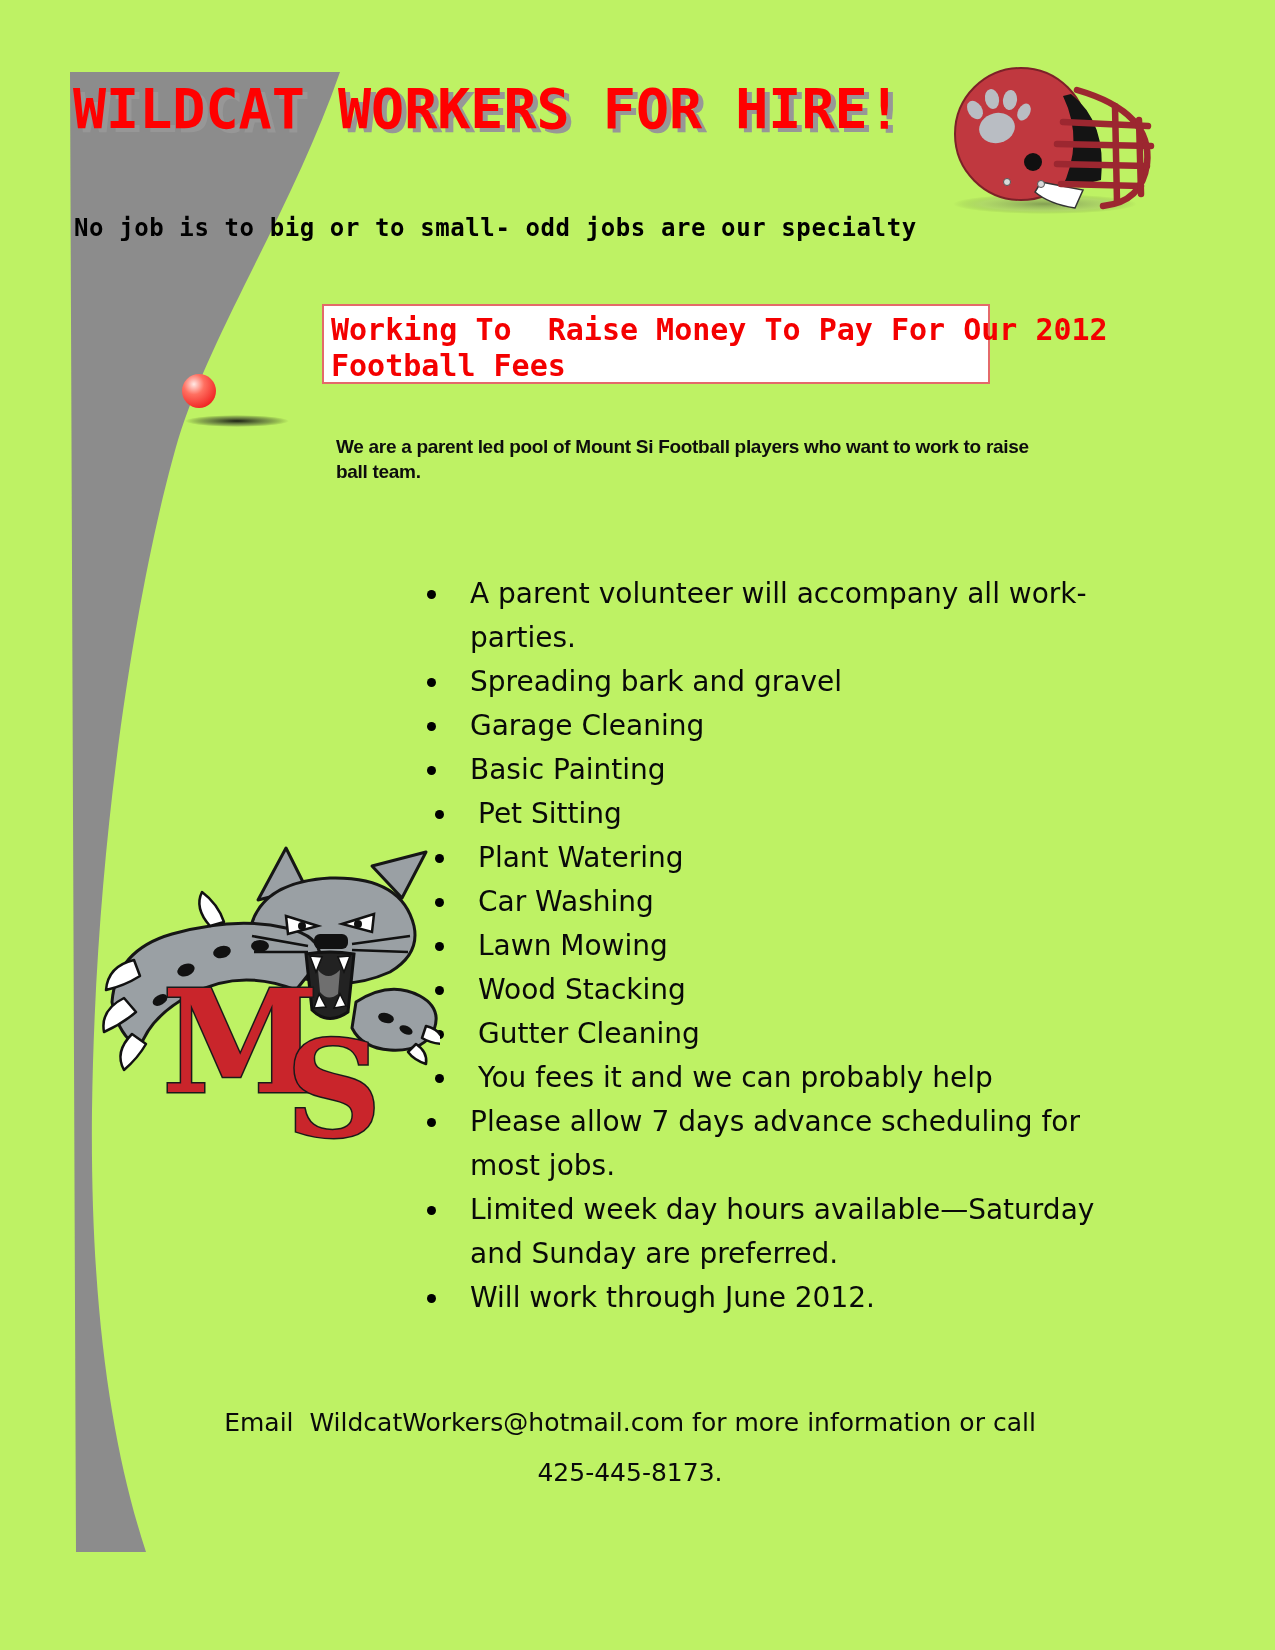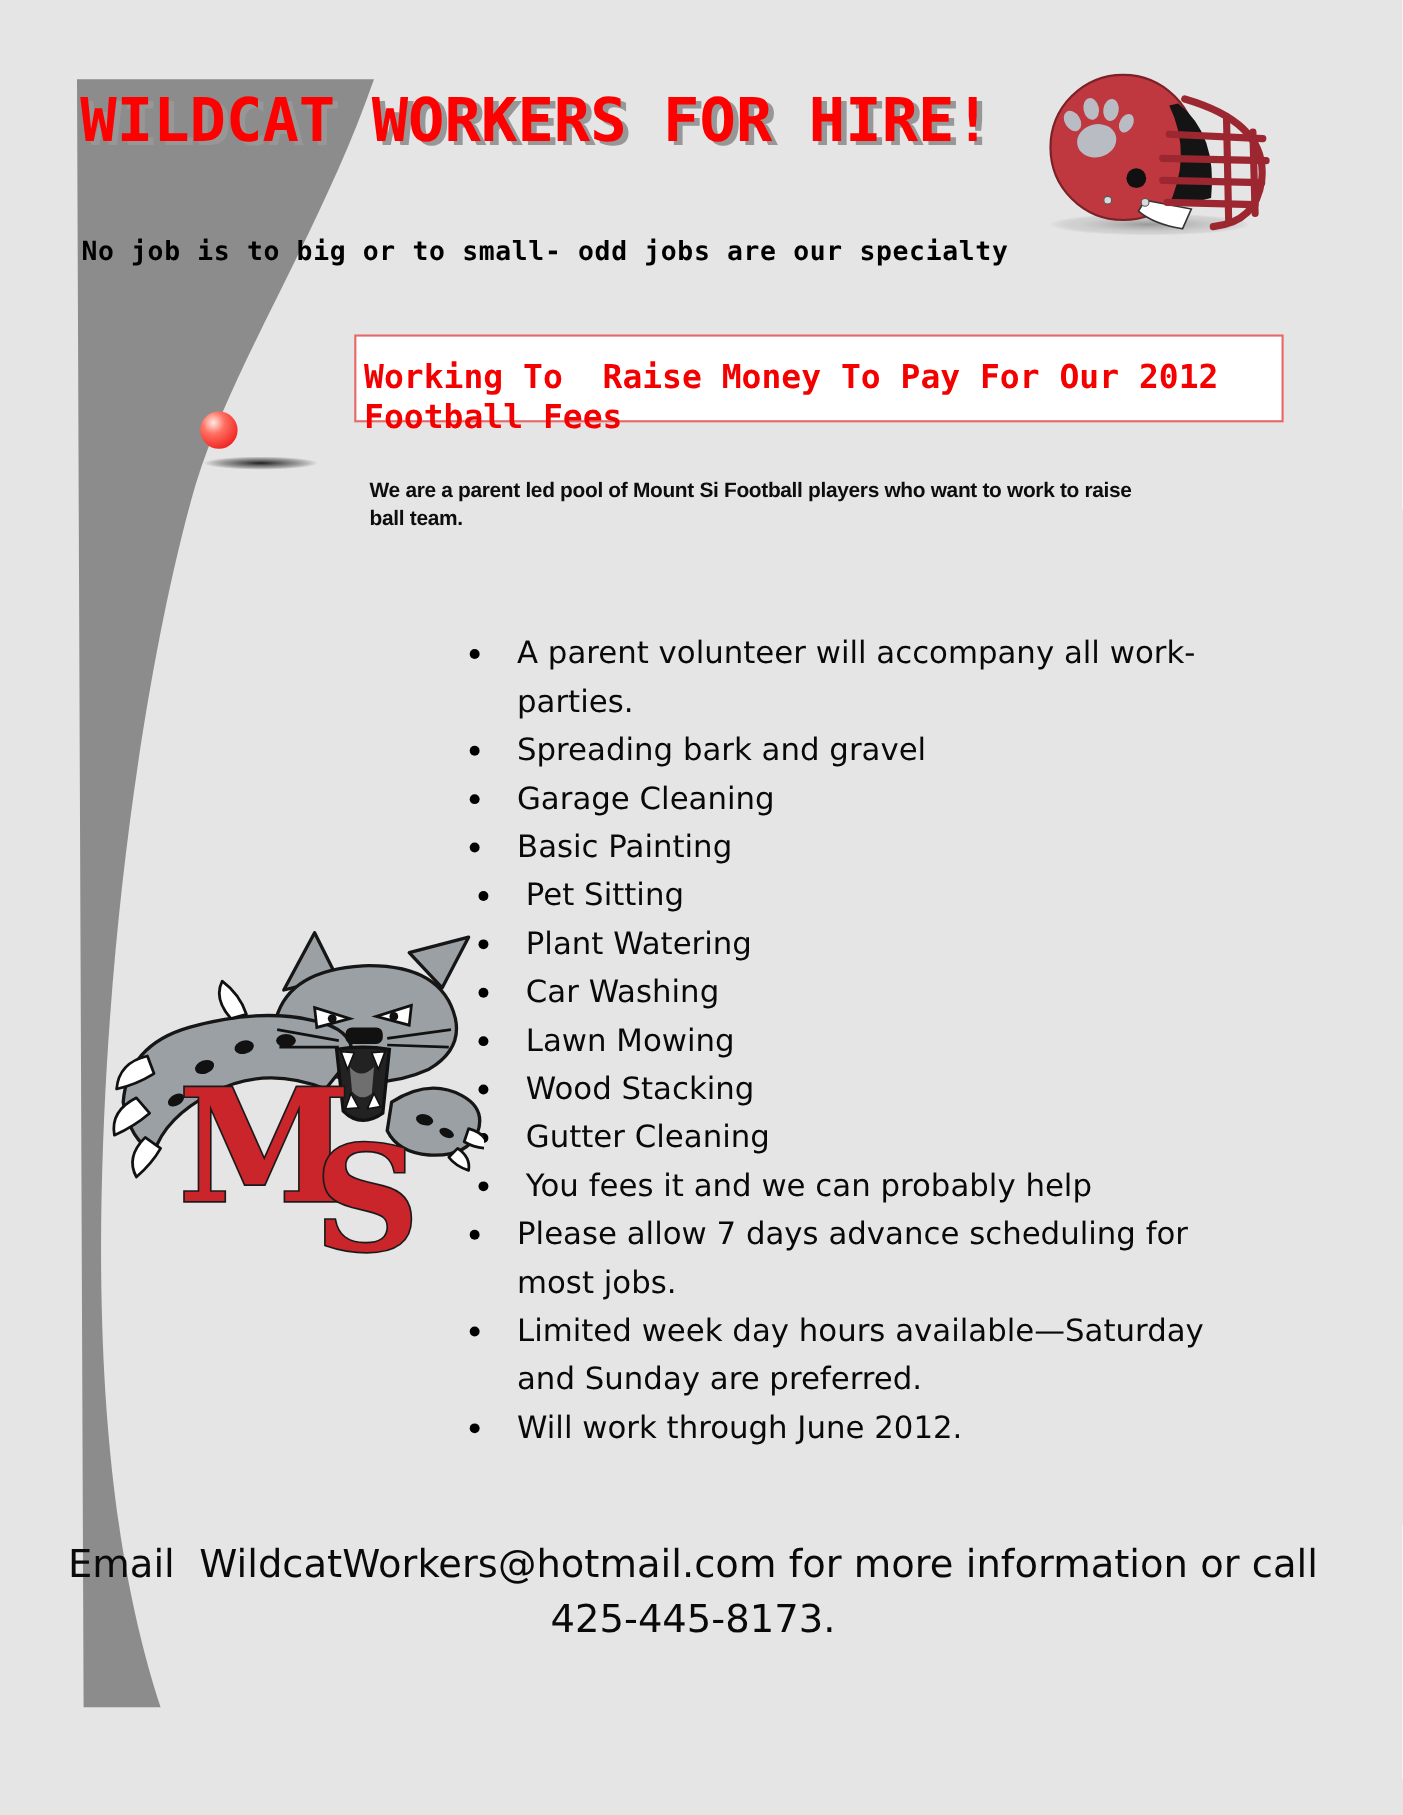--- a/index.html
+++ b/index.html
@@ -1,45 +1,45 @@
 <!DOCTYPE html>
 <html><head>
 <meta charset="utf-8">
 <style>
   html,body{margin:0;padding:0;background:#ffffff;}
   .page{
     position:relative;
     width:1275px;height:1650px;
-    background:#e5e5e5;
+    background:#bef264;
     overflow:hidden;
     font-family:"Liberation Sans",sans-serif;
   }
   .bg-art{position:absolute;left:0;top:0;width:1275px;height:1650px;}
   .title{
     position:absolute;left:73px;top:80px;margin:0;
     font-family:"DejaVu Sans Mono",monospace;
     font-weight:bold;font-size:55px;line-height:58px;
     color:#ff0000;
     text-shadow:5px 4px 0 #979797;
     white-space:pre;letter-spacing:0px;
   }
   .subtitle{
     position:absolute;left:74px;top:183px;
     font-family:"DejaVu Sans Mono",monospace;
     font-weight:bold;font-size:24px;color:#000000;
     white-space:pre;letter-spacing:0.6px;margin-top:31px;
   }
   .helmet{position:absolute;left:945px;top:60px;}
   .banner{
-    position:absolute;left:322px;top:304px;width:845px;height:80px;
+    position:absolute;left:322px;top:304px;width:668px;height:80px;
     border:2px solid #e46a6a;background:#ffffff;
     box-sizing:border-box;
     font-family:"DejaVu Sans Mono",monospace;
     font-weight:bold;font-size:30px;line-height:36px;color:#f40000;
-    padding:20px 0 0 7px;
+    padding:6px 0 0 7px;
   }
   .banner div{white-space:pre;}
   .intro{
     position:absolute;left:336px;top:434px;
     font-family:"Liberation Sans",sans-serif;
     font-weight:bold;font-size:19px;line-height:25px;
     letter-spacing:-0.3px;color:#0d0d0d;
   }
   .intro div{white-space:pre;}
   ul.services{
@@ -54,21 +54,21 @@
   ul.services li::before{
     content:"";position:absolute;left:12px;top:18px;
     width:9px;height:9px;border-radius:50%;background:#000;
   }
   ul.services li.indent{margin-left:8px;}
   .mslogo{position:absolute;left:90px;top:830px;}
   .contact{
     position:absolute;left:0;top:1398px;width:1260px;
     text-align:center;
     font-family:"DejaVu Sans",sans-serif;
-    font-size:35px;line-height:50px;color:#0a0a0a;
+    font-size:25px;line-height:50px;color:#0a0a0a;
   }
   .contact div{white-space:pre;}
 </style>
 </head>
 <body>
 
 <div class="page">
 
   <svg class="bg-art" viewBox="0 0 1275 1650" aria-hidden="true">
     <defs>

